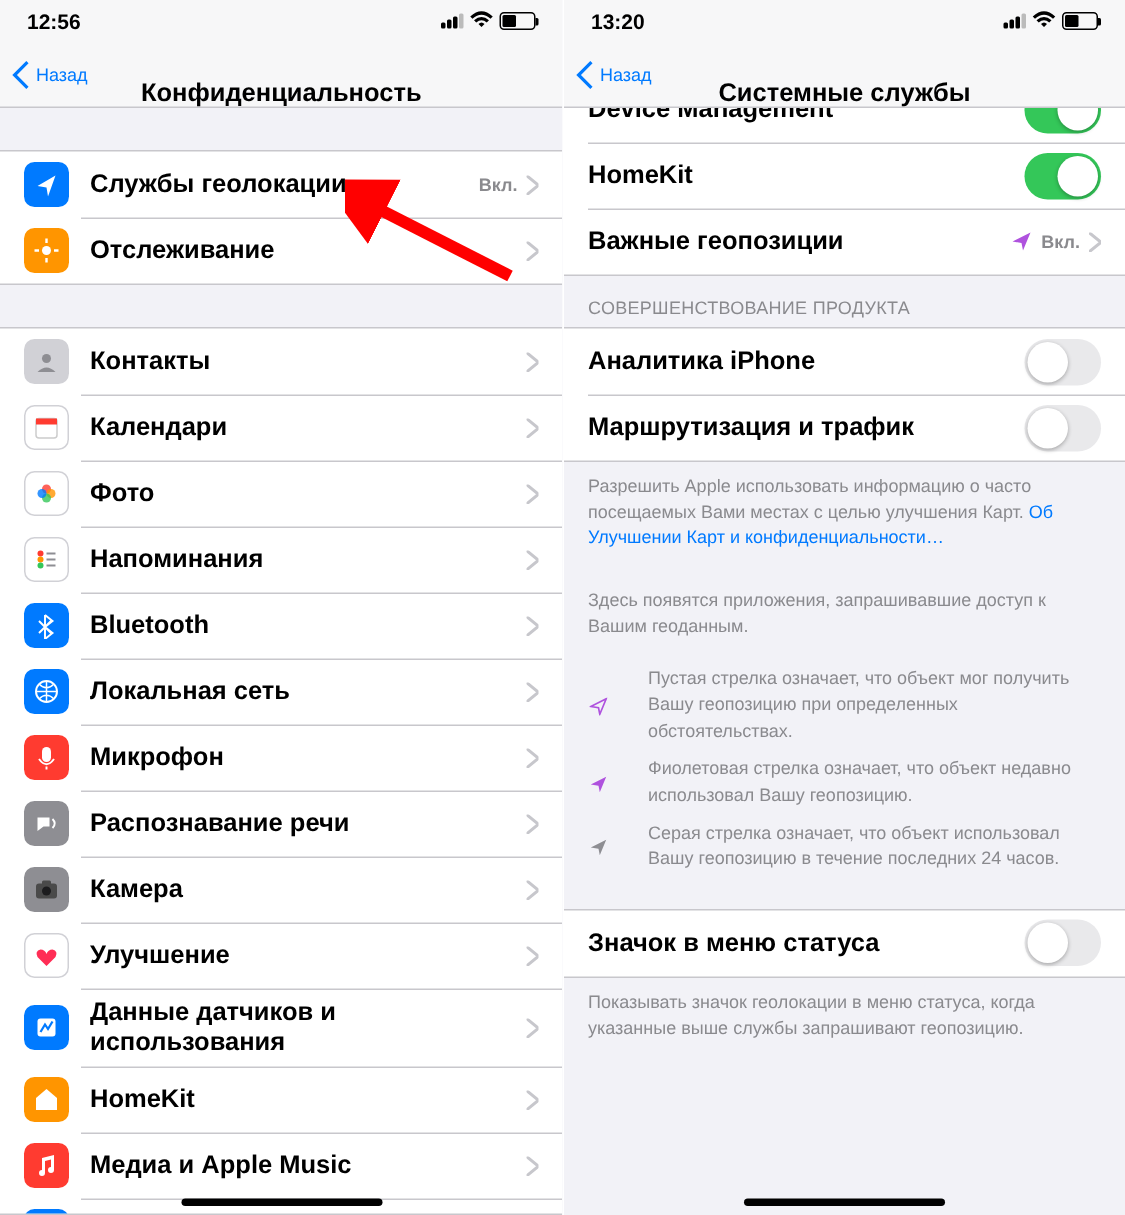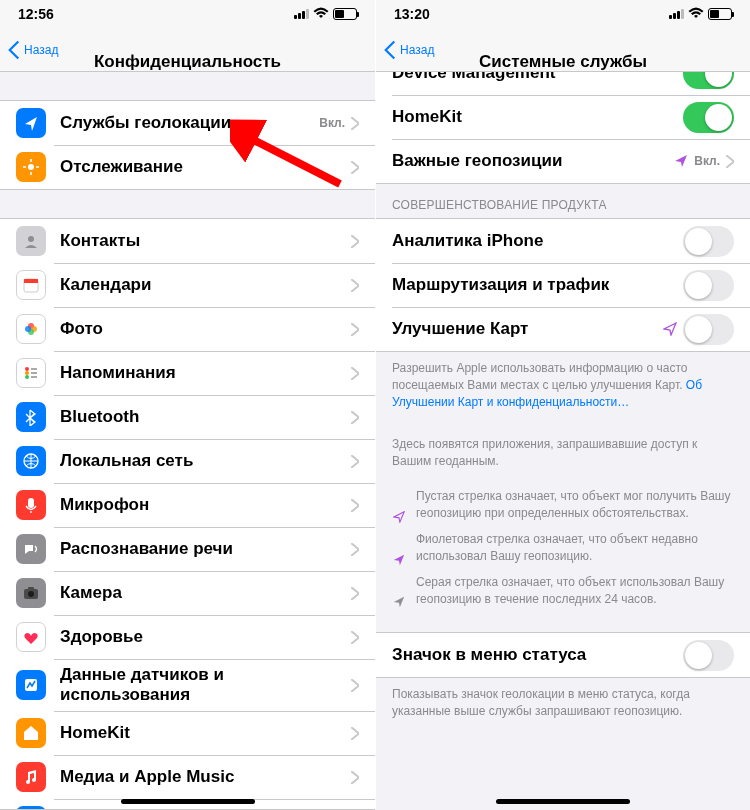--- a/index.html
+++ b/index.html
@@ -120,21 +120,21 @@
   .footer-text {
     font-size: 12px; color: #8a8a8e; padding: 8px 16px 14px 16px; line-height: 1.4;
   }
   .footer-text a { color: #007aff; text-decoration: none; }
 
   .legend {
     padding: 4px 16px 6px 16px;
     font-size: 12px; color: #8a8a8e; line-height: 1.45;
   }
   .legend-line {
-    display: flex; gap: 10px; margin-bottom: 8px; align-items: flex-end;
+    display: flex; gap: 26px; margin-bottom: 8px; align-items: center;
   }
   .legend-line .g { flex-shrink:0; width:14px; display:flex; justify-content:center; padding-top:2px; }
   .legend-line .g svg { width:12px; height:12px; }
 
   .home-indicator {
     position: absolute; bottom: 6px; left: 50%; transform: translateX(-50%);
     width: 134px; height: 5px; background: #000; border-radius: 3px;
   }
 
   .red-arrow {
@@ -364,21 +364,21 @@
               <use href="#chevron-right"></use>
             </svg>
           </span>
         </div>
         <div class="row">
           <div class="icon-box" style="background: rgb(255, 255, 255); border: 0.5px solid rgb(209, 209, 214);">
             <svg viewBox="0 0 18 18">
               <path d="M9 16 L3 10 Q1 6 5 5 Q8 5 9 8 Q10 5 13 5 Q17 6 15 10 Z" fill="#ff2d55"></path>
             </svg>
           </div>
-          <div class="row-label">Здоровье</div>
+          <div class="row-label">Улучшение</div>
           <span class="chevron">
             <svg viewBox="0 0 8 13">
               <use href="#chevron-right"></use>
             </svg>
           </span>
         </div>
         <div class="row">
           <div class="icon-box" style="background: rgb(0, 122, 255);">
             <svg viewBox="0 0 18 18">
               <rect x="3" y="3" width="12" height="12" rx="2" fill="#fff"></rect>
@@ -505,29 +505,20 @@
     <div class="group-header">СОВЕРШЕНСТВОВАНИЕ ПРОДУКТА</div>
     <div class="group" id="rg1">
         <div class="row no-icon">
           <div class="row-label">Аналитика iPhone</div>
           <div class="toggle off"></div>
         </div>
         <div class="row no-icon">
           <div class="row-label">Маршрутизация и трафик</div>
           <div class="toggle off"></div>
         </div>
-        <div class="row no-icon">
-          <div class="row-label">Улучшение Карт</div>
-          <span class="loc-arrow">
-            <svg viewBox="0 0 14 14">
-              <use href="#lochollow"></use>
-            </svg>
-          </span>
-          <div class="toggle off"></div>
-        </div>
       </div>
     <div class="footer-text">
       <span>Разрешить Apple использовать информацию о часто посещаемых Вами местах с целью улучшения Карт. </span><a href="#">Об Улучшении Карт и конфиденциальности…</a>
     </div>
 
     <div class="footer-text" style="padding-top:12px">Здесь появятся приложения, запрашивавшие доступ к Вашим геоданным.</div>
     <div class="legend" id="legend">
         <div class="legend-line">
           <div class="g">
             <svg viewBox="0 0 14 14" style="color:#af52de">

